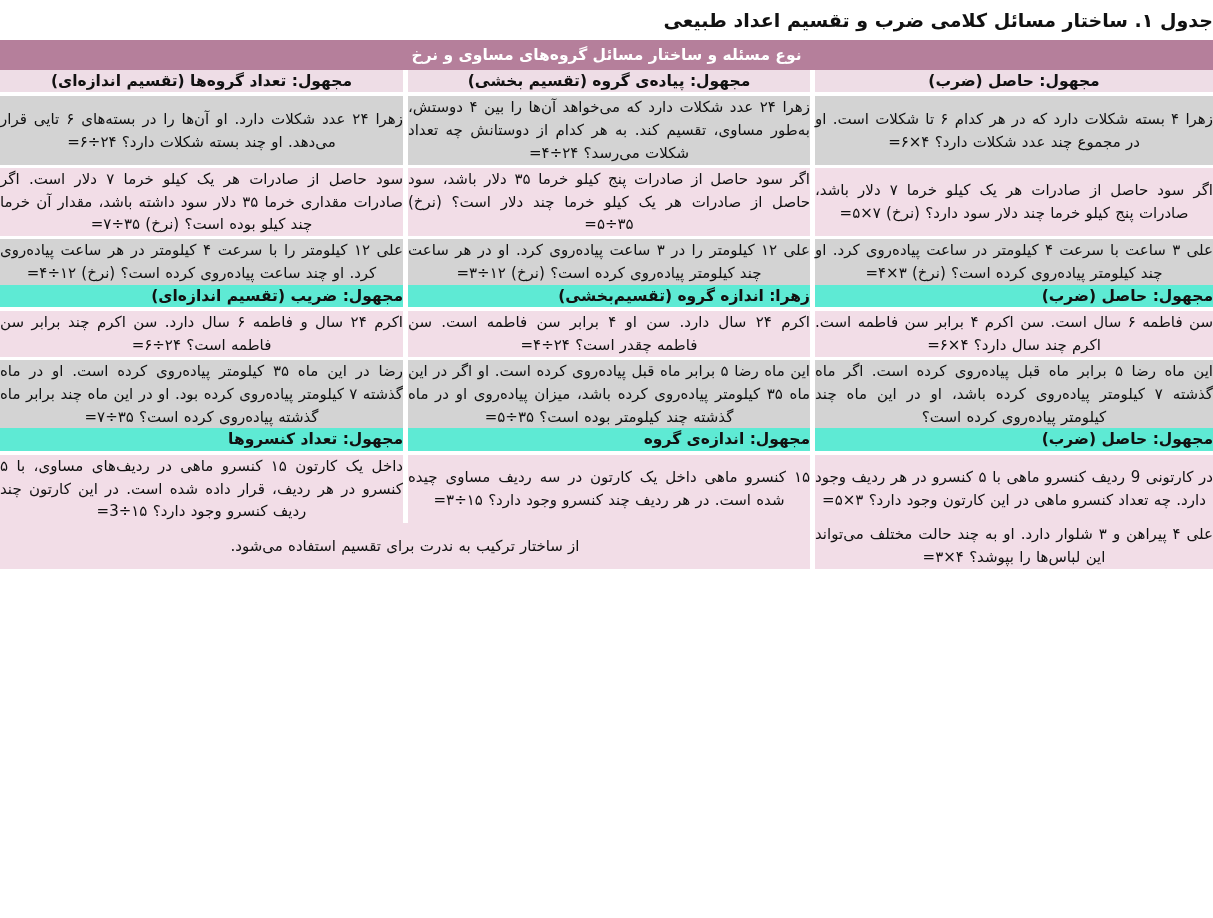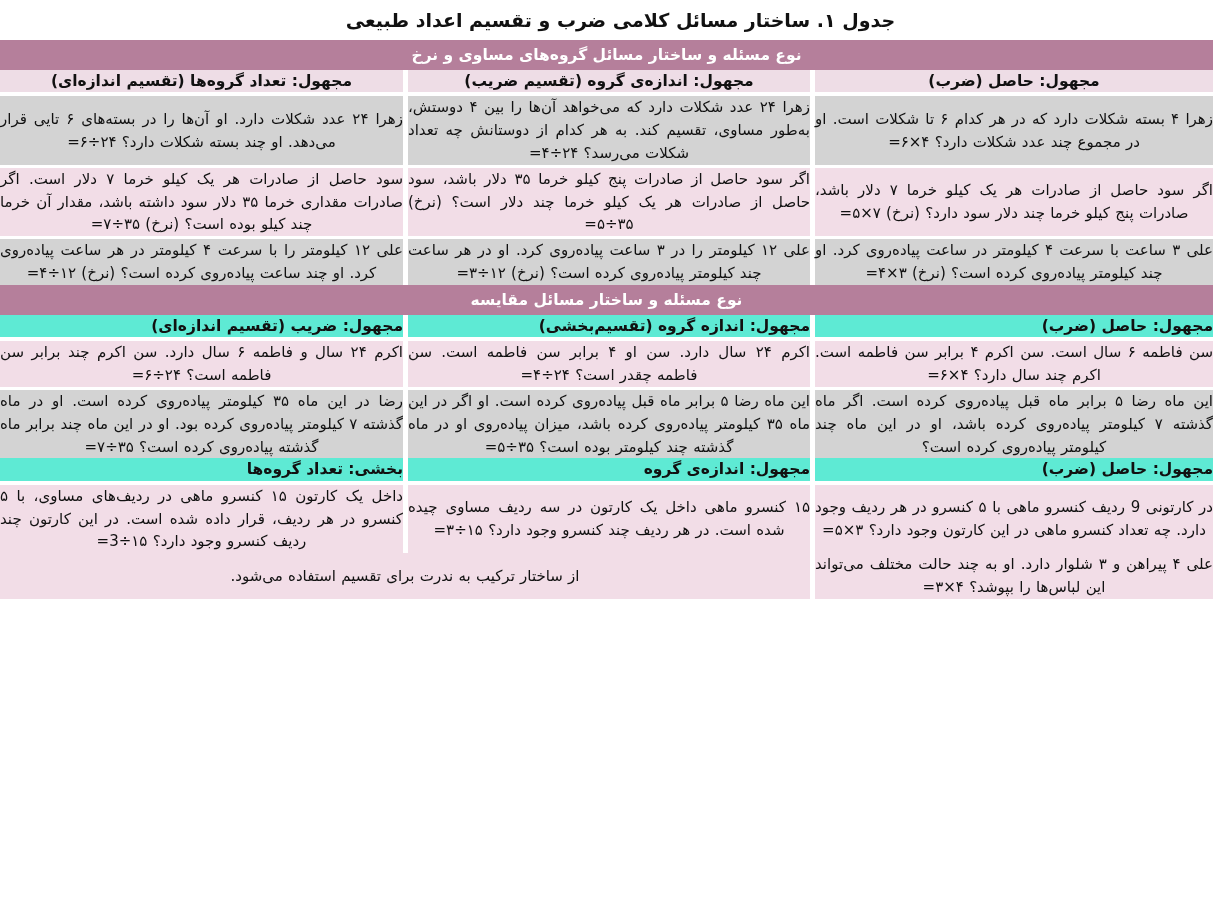--- a/index.html
+++ b/index.html
@@ -13,21 +13,21 @@
     font-family: "DejaVu Sans", "Liberation Sans", sans-serif;
     color: #1a1a1a;
     overflow: hidden;
   }
 
   
   .table-title {
     width: 1185px;
     height: 40px;
     line-height: 40px;
-    text-align: center;
+    text-align: right;
     font-size: 19px;
     font-weight: bold;
     color: #111111;
     letter-spacing: 0;
     direction: rtl;
   }
 
   
   .tbl {
     width: 1213px;
@@ -113,21 +113,21 @@
     <col style="width:403px">
   </colgroup>
   <tbody>
 
   <tr>
     <td class="section-banner" colspan="5">نوع مسئله و ساختار مسائل گروه‌های مساوی و نرخ</td>
   </tr>
   <tr>
     <td class="colhead pinkhead">مجهول: حاصل (ضرب)</td>
     <td class="gut"></td>
-    <td class="colhead pinkhead">مجهول: اندازه‌ی گروه (تقسیم ضریب)</td>
+    <td class="colhead pinkhead">مجهول: پیاده‌ی گروه (تقسیم بخشی)</td>
     <td class="gut"></td>
     <td class="colhead pinkhead">مجهول: تعداد گروه‌ها (تقسیم اندازه‌ای)</td>
   </tr>
   <tr class="sep">
     <td colspan="5"></td>
   </tr>
   <tr>
     <td class="cell gray">زهرا ۴ بسته شکلات دارد که در هر کدام ۶ تا شکلات است. او در مجموع چند عدد شکلات دارد؟   ۴×۶=</td>
     <td class="gut"></td>
     <td class="cell gray">زهرا ۲۴ عدد شکلات دارد که می‌خواهد آن‌ها را بین ۴ دوستش، به‌طور مساوی، تقسیم کند. به هر کدام از دوستانش چه تعداد شکلات می‌رسد؟   ۲۴÷۴=</td>
@@ -149,26 +149,23 @@
   </tr>
   <tr>
     <td class="cell gray">علی ۳ ساعت با سرعت ۴ کیلومتر در ساعت پیاده‌روی کرد. او چند کیلومتر پیاده‌روی کرده است؟ (نرخ) ۳×۴=</td>
     <td class="gut"></td>
     <td class="cell gray">علی ۱۲ کیلومتر را در ۳ ساعت پیاده‌روی کرد. او در هر ساعت چند کیلومتر پیاده‌روی کرده است؟ (نرخ) ۱۲÷۳=</td>
     <td class="gut"></td>
     <td class="cell gray">علی ۱۲ کیلومتر را با سرعت ۴ کیلومتر در هر ساعت پیاده‌روی کرد. او چند ساعت پیاده‌روی کرده است؟ (نرخ) ۱۲÷۴=</td>
   </tr>
 
   <tr>
-    <td class="section-banner" colspan="5">نوع مسئله و ساختار مسائل مقایسه</td>
-  </tr>
-  <tr>
     <td class="colhead grayhead">مجهول: حاصل (ضرب)</td>
     <td class="gut"></td>
-    <td class="colhead grayhead">مجهول: اندازه گروه (تقسیم‌بخشی)</td>
+    <td class="colhead grayhead">زهرا: اندازه گروه (تقسیم‌بخشی)</td>
     <td class="gut"></td>
     <td class="colhead grayhead">مجهول: ضریب (تقسیم اندازه‌ای)</td>
   </tr>
   <tr class="sep">
     <td colspan="5"></td>
   </tr>
   <tr>
     <td class="cell pink">سن فاطمه ۶ سال است. سن اکرم ۴ برابر سن فاطمه است. اکرم چند سال دارد؟   ۴×۶=</td>
     <td class="gut"></td>
     <td class="cell pink">اکرم ۲۴ سال دارد. سن او ۴ برابر سن فاطمه است. سن فاطمه چقدر است؟   ۲۴÷۴=</td>
@@ -184,21 +181,21 @@
     <td class="cell gray">این ماه رضا ۵ برابر ماه قبل پیاده‌روی کرده است. او اگر در این ماه ۳۵ کیلومتر پیاده‌روی کرده باشد، میزان پیاده‌روی او در ماه گذشته چند کیلومتر بوده است؟ ۳۵÷۵=</td>
     <td class="gut"></td>
     <td class="cell gray">رضا در این ماه ۳۵ کیلومتر پیاده‌روی کرده است. او در ماه گذشته ۷ کیلومتر پیاده‌روی کرده بود. او در این ماه چند برابر ماه گذشته پیاده‌روی کرده است؟   ۳۵÷۷=</td>
   </tr>
 
   <tr>
     <td class="colhead grayhead">مجهول: حاصل (ضرب)</td>
     <td class="gut"></td>
     <td class="colhead grayhead">مجهول: اندازه‌ی گروه</td>
     <td class="gut"></td>
-    <td class="colhead grayhead">بخشی: تعداد گروه‌ها</td>
+    <td class="colhead grayhead">مجهول: تعداد کنسرو‌ها</td>
   </tr>
   <tr class="sep">
     <td colspan="5"></td>
   </tr>
   <tr>
     <td class="cell pink">در کارتونی 9 ردیف کنسرو ماهی با ۵ کنسرو در هر ردیف وجود دارد. چه تعداد کنسرو ماهی در این کارتون وجود دارد؟  ۳×۵=</td>
     <td class="gut"></td>
     <td class="cell pink">۱۵ کنسرو ماهی داخل یک کارتون در سه ردیف مساوی چیده شده است. در هر ردیف چند کنسرو وجود دارد؟   ۱۵÷۳=</td>
     <td class="gut"></td>
     <td class="cell pink">داخل یک کارتون ۱۵ کنسرو ماهی در ردیف‌های مساوی، با ۵ کنسرو در هر ردیف، قرار داده شده است. در این کارتون چند ردیف کنسرو وجود دارد؟   ۱۵÷3=</td>

